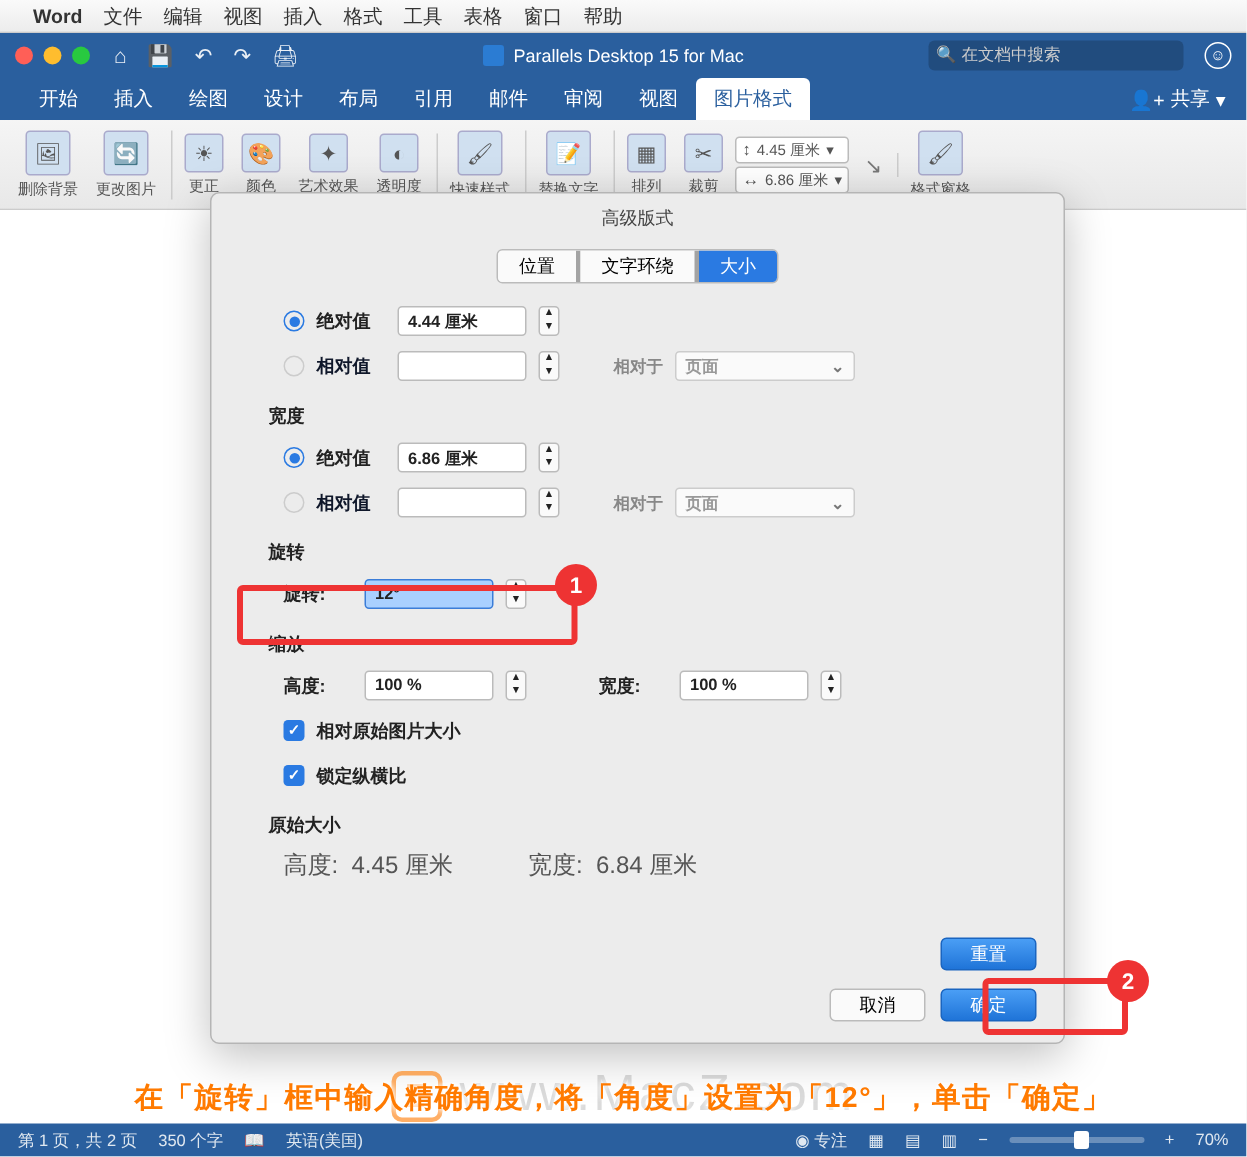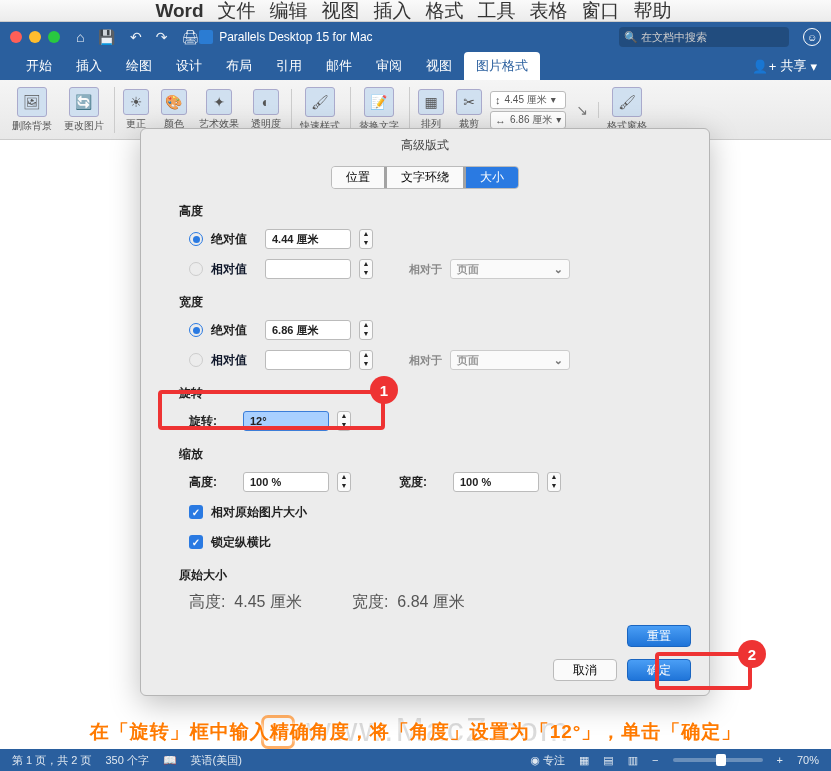--- a/index.html
+++ b/index.html
@@ -1,33 +1,33 @@
 <!DOCTYPE html>
 <html><head>
   <meta charset="utf-8">
   <style>
     * { margin: 0; padding: 0; box-sizing: border-box; font-family: -apple-system, "PingFang SC", "Helvetica Neue", sans-serif; }
     body { width: 831px; height: 771px; background: #fff; position: relative; overflow: hidden; font-size: 13px; }
     
     
-    .menubar { height: 22px; background: linear-gradient(#fafafa, #ececec); display: flex; align-items: center; padding: 0 12px; border-bottom: 1px solid #ccc; font-size: 19px; color: #333; justify-content: center; }
+    .menubar { height: 22px; background: linear-gradient(#fafafa, #ececec); display: flex; align-items: center; padding: 0 12px; border-bottom: 1px solid #ccc; font-size: 13px; color: #333; }
     .menubar .apple { font-size: 14px; margin-right: 10px; }
     .menubar .app-name { font-weight: 600; margin-right: 14px; }
     .menubar .menu-item { margin-right: 14px; cursor: default; }
     
     
     .titlebar { height: 30px; background: #2a5f9e; display: flex; align-items: center; padding: 0 10px; color: #fff; font-size: 12px; }
     .traffic { display: flex; gap: 7px; margin-right: 16px; }
     .traffic span { width: 12px; height: 12px; border-radius: 50%; }
     .traffic .red { background: #ff5f57; }
     .traffic .yellow { background: #ffbd2e; }
     .traffic .green { background: #28c940; }
     .tb-icons { display: flex; gap: 14px; font-size: 14px; }
     .tb-icons span { opacity: .9; cursor: pointer; }
-    .doc-title { flex: 1; text-align: center; display: flex; align-items: center; gap: 6px; }
+    .doc-title { flex: 1; text-align: center; display: flex; align-items: center; justify-content: center; gap: 6px; }
     .doc-title::before { content: ""; width: 14px; height: 14px; background: #2b7cd3; border-radius: 2px; display: inline-block; }
     .search-box { width: 170px; height: 20px; background: rgba(0,0,0,.2); border-radius: 4px; padding: 0 22px; color: #ccc; font-size: 11px; line-height: 20px; position: relative; }
     .search-box::before { content: "🔍"; position: absolute; left: 5px; font-size: 11px; }
     .user-icon { margin-left: 14px; width: 18px; height: 18px; border: 1.5px solid #fff; border-radius: 50%; display: flex; align-items: center; justify-content: center; font-size: 10px; }
     
     
     .ribbon-tabs { height: 28px; background: #2a5f9e; display: flex; align-items: center; padding: 0 14px; color: #fff; font-size: 13px; }
     .ribbon-tabs .tab { padding: 0 12px; height: 28px; display: flex; align-items: center; cursor: pointer; }
     .ribbon-tabs .tab.active { background: #fff; color: #2a5f9e; border-radius: 4px 4px 0 0; }
     .share { margin-left: auto; display: flex; align-items: center; gap: 4px; }
@@ -209,21 +209,20 @@
   <div class="seg-ctrl">
     <div class="seg">
       <span>位置</span>
       <span>文字环绕</span>
       <span class="active">大小</span>
     </div>
   </div>
   <div class="dialog-body">
 
     <div class="section">
-      <div class="section-title">高度</div>
       <div class="row">
         <span class="radio checked"></span>
         <span class="row-label">绝对值</span>
         <span class="num-input">4.44 厘米</span>
         <span class="stepper">
             <span>▲</span>
             <span>▼</span>
           </span>
       </div>
       <div class="row">

